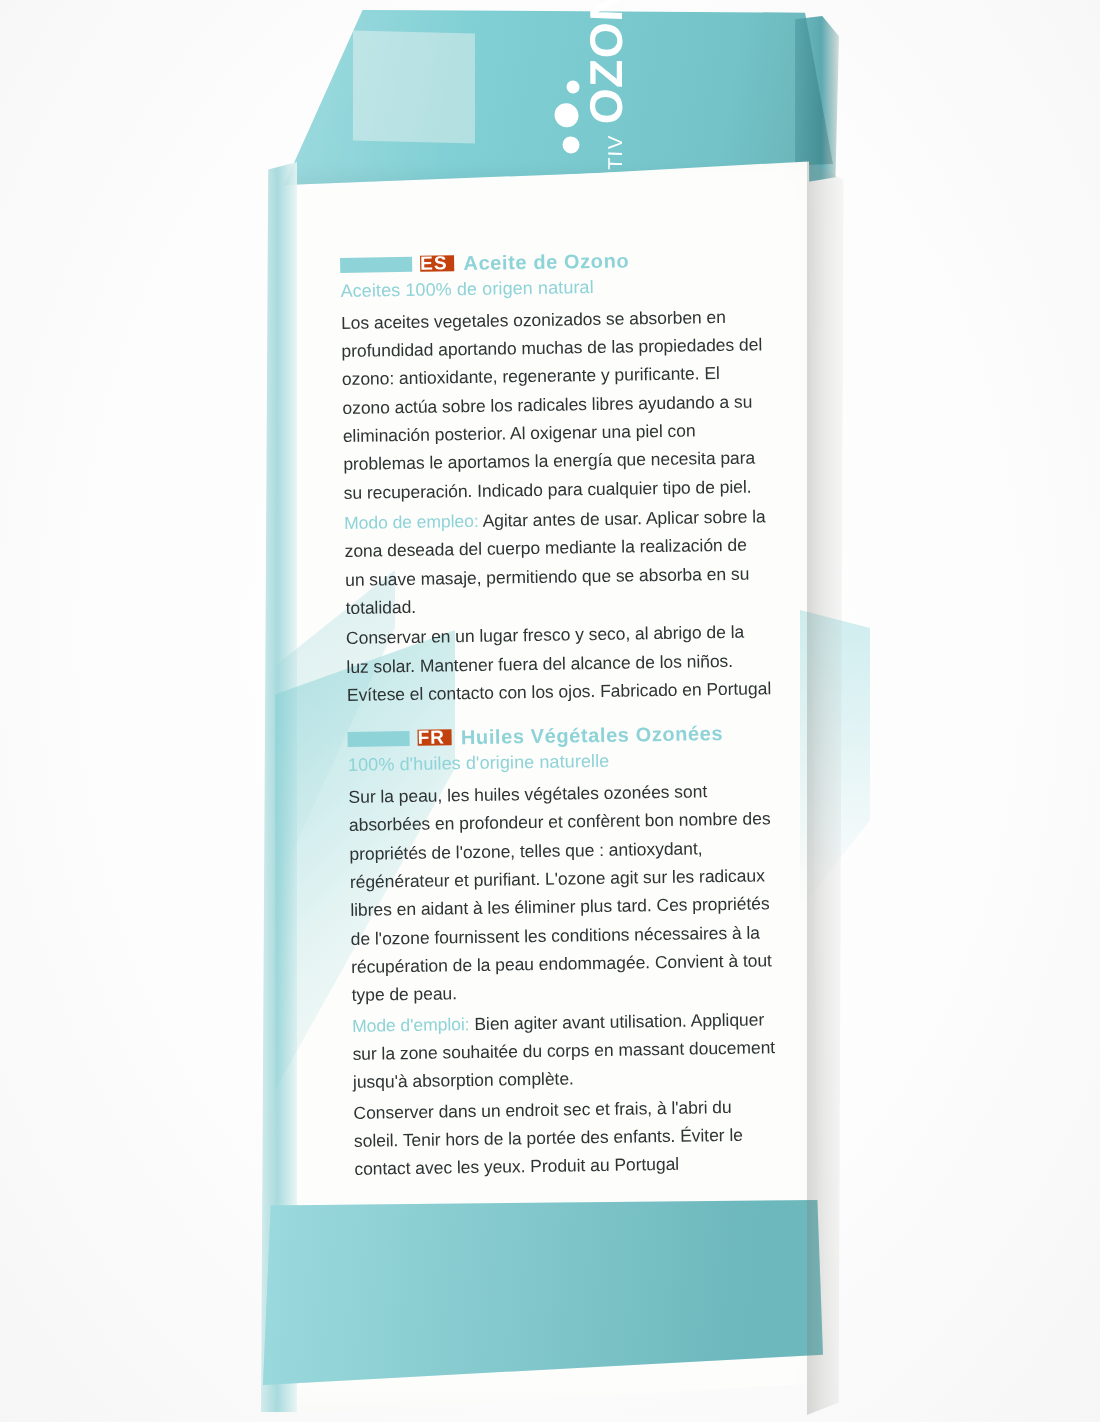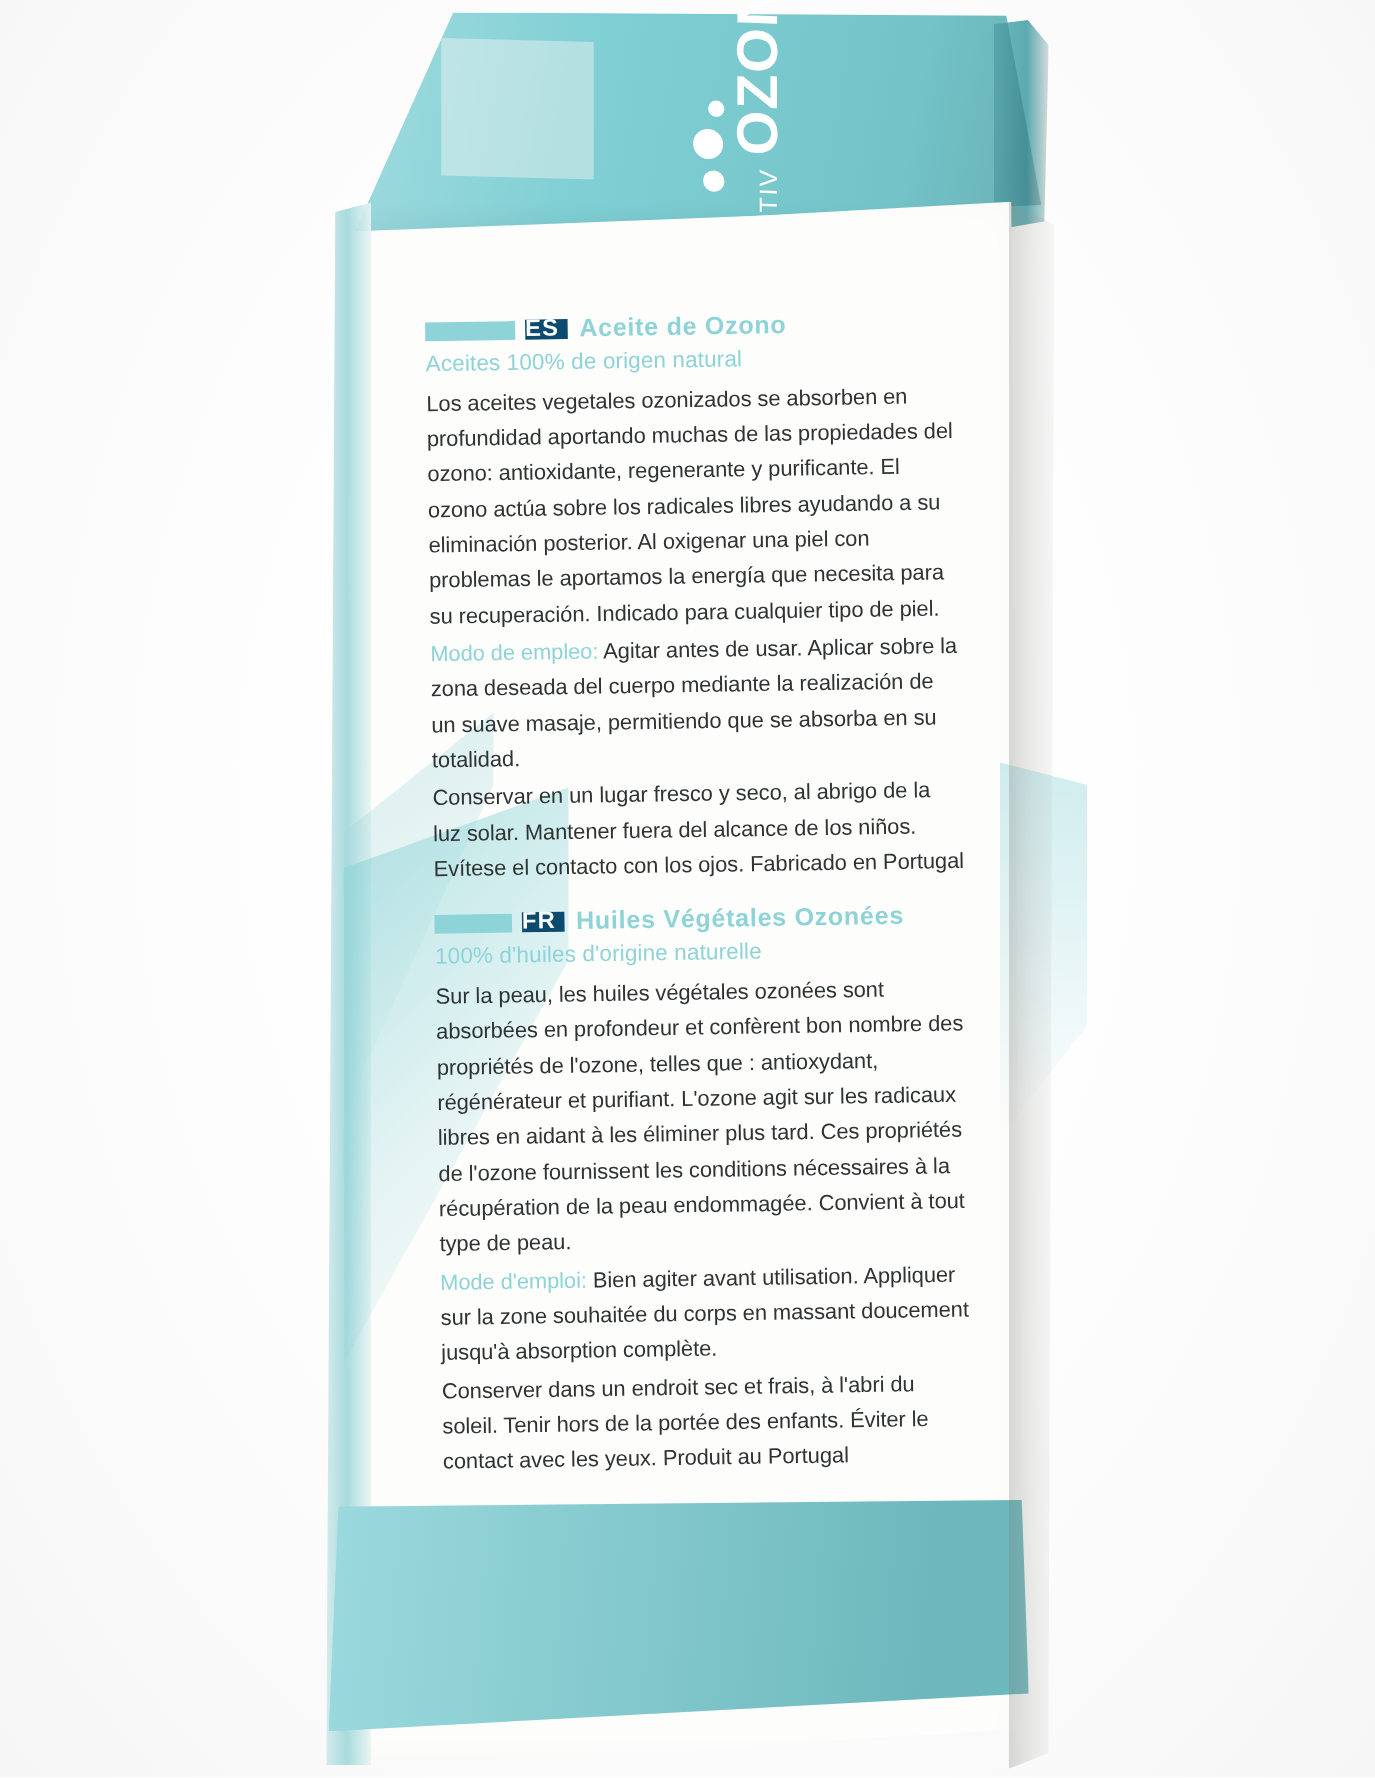--- a/index.html
+++ b/index.html
@@ -232,21 +232,21 @@
     margin-bottom: 2px;
   }
   .lang-rule {
     width: 72px;
     height: 15px;
     background: #8ed3d8;
     margin-right: 8px;
   }
   .lang-code {
     color: #ffffff;
-    background: #0c4a6e;
+    background: #c2410c;
     font-size: 19px;
     font-weight: 700;
     letter-spacing: 1px;
     padding: 0 7px 1px 0;
     line-height: 15px;
     height: 15px;
     display: inline-block;
   }
   .lang-title {
     color: #8ed3d8;

